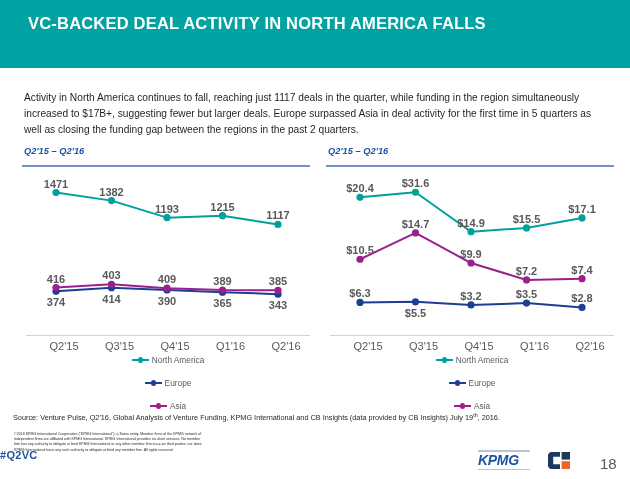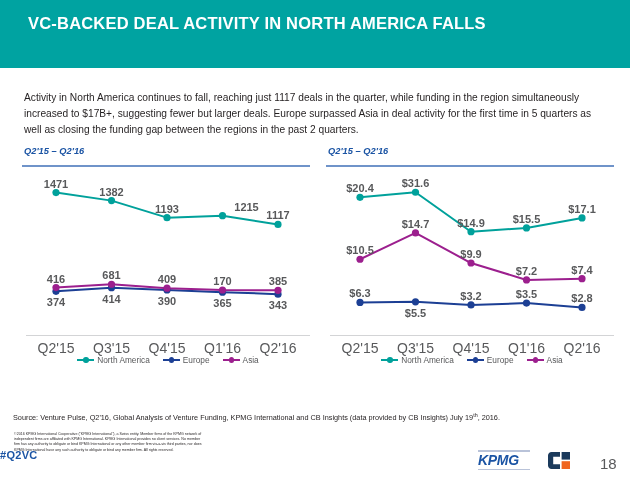--- a/index.html
+++ b/index.html
@@ -98,37 +98,39 @@
 
   .axis-line {
     position: absolute;
     left: 4px;
     width: 284px;
     height: 1px;
     background: #d3d4d6;
   }
   .x-tick {
     position: absolute;
-    font-size: 14px;
+    font-size: 11px;
     color: #58595b;
     transform: translateX(-50%);
     white-space: nowrap;
+    margin-left: 8px;
   }
 
   
   .legend {
     position: absolute;
     left: 0;
     width: 292px;
     display: flex;
-    justify-content: center;
+    justify-content: space-between;
     align-items: center;
     gap: 13px;
     font-size: 8.3px;
     color: #58595b;
+    flex-direction: column;
   }
   .legend-item {
     display: flex;
     align-items: center;
     gap: 3px;
   }
   .legend-swatch {
     position: relative;
     width: 17px;
     height: 8px;
@@ -249,31 +251,31 @@
         <circle cx="256" cy="121.13" r="3.6" fill="#1c3f94"></circle>
         <circle cx="34" cy="114.56" r="3.6" fill="#9c1f8e"></circle>
         <circle cx="89.5" cy="111.22999999999999" r="3.6" fill="#9c1f8e"></circle>
         <circle cx="145" cy="115.19" r="3.6" fill="#9c1f8e"></circle>
         <circle cx="200.5" cy="116.99000000000001" r="3.6" fill="#9c1f8e"></circle>
         <circle cx="256" cy="117.35" r="3.6" fill="#9c1f8e"></circle>
       </svg>
       <span class="pt-label" style="left: 34px; top: 4.61px;">1471</span>
       <span class="pt-label" style="left: 89.5px; top: 12.62px;">1382</span>
       <span class="pt-label" style="left: 145px; top: 29.63px;">1193</span>
-      <span class="pt-label" style="left: 200.5px; top: 27.65px; margin-left: 24px;">1215</span>
+      <span class="pt-label" style="left: 200.5px; top: 27.65px;">1215</span>
       <span class="pt-label" style="left: 256px; top: 36.47px;">1117</span>
       <span class="pt-label" style="left: 34px; top: 123.34px;">374</span>
       <span class="pt-label" style="left: 89.5px; top: 119.74px;">414</span>
       <span class="pt-label" style="left: 145px; top: 121.9px;">390</span>
       <span class="pt-label" style="left: 200.5px; top: 124.15px;">365</span>
       <span class="pt-label" style="left: 256px; top: 126.13px;">343</span>
       <span class="pt-label" style="left: 34px; top: 99.56px;">416</span>
-      <span class="pt-label" style="left: 89.5px; top: 96.23px;">681</span>
+      <span class="pt-label" style="left: 89.5px; top: 96.23px;">403</span>
       <span class="pt-label" style="left: 145px; top: 100.19px; text-align: center;">409</span>
-      <span class="pt-label" style="left: 200.5px; top: 101.99px;">170</span>
+      <span class="pt-label" style="left: 200.5px; top: 101.99px;">389</span>
       <span class="pt-label" style="left: 256px; top: 102.35px;">385</span>
       <div class="axis-line" style="top: 162px;"></div>
       <span class="x-tick" style="left: 34px; top: 167px;">Q2'15</span>
       <span class="x-tick" style="left: 89.5px; top: 167px;">Q3'15</span>
       <span class="x-tick" style="left: 145px; top: 167px;">Q4'15</span>
       <span class="x-tick" style="left: 200.5px; top: 167px;">Q1'16</span>
       <span class="x-tick" style="left: 256px; top: 167px;">Q2'16</span>
       <div class="legend" style="top: 182px;">
         <div class="legend-item">
           <span class="legend-swatch">

